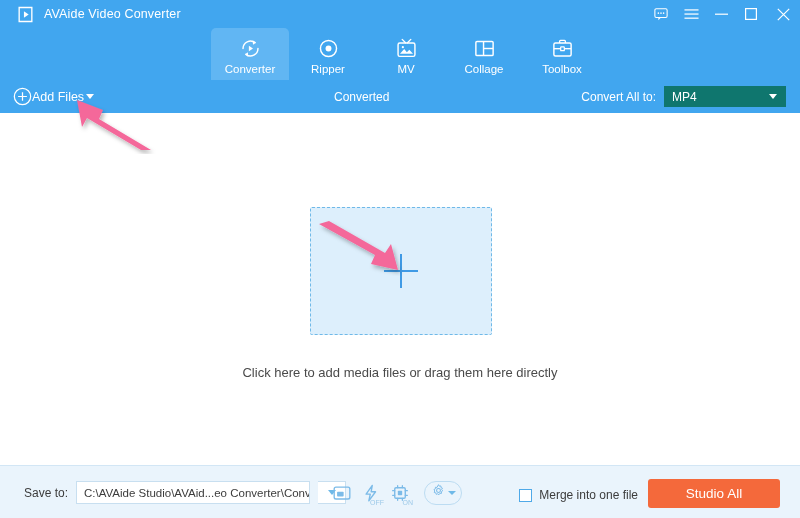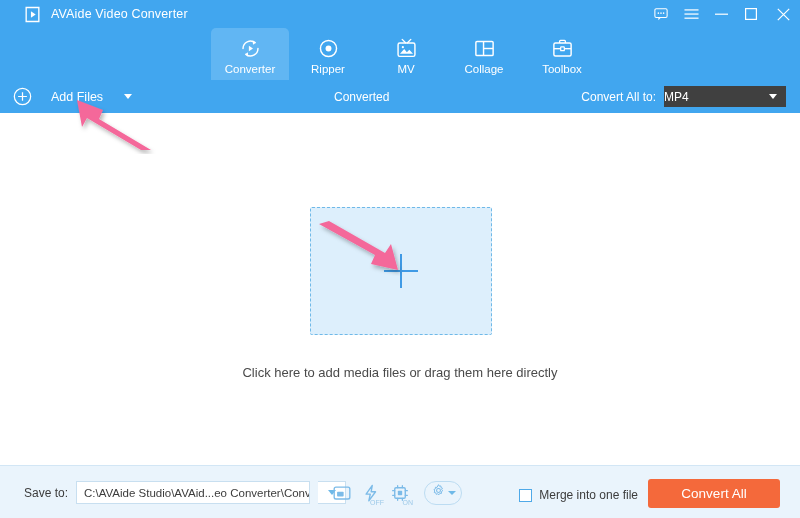--- a/index.html
+++ b/index.html
@@ -25,21 +25,21 @@
     position: absolute;
     top: 0; left: 0;
     width: 800px; height: 28px;
     background: #41a6ef;
     display: flex;
     align-items: center;
   }
   .brand {
     display: flex;
     align-items: center;
-    padding-left: 23px;
+    padding-left: 16px;
     gap: 9px;
   }
   .brand-logo {
     width: 19px; height: 19px;
     display: block;
   }
   .brand-title {
     color: #ffffff;
     font-size: 12.5px;
     letter-spacing: 0.15px;
@@ -103,21 +103,21 @@
     top: 80px; left: 0;
     width: 800px; height: 33px;
     background: #41a6ef;
   }
   .add-files {
     position: absolute;
     left: 13px; top: 0;
     height: 33px;
     display: flex;
     align-items: center;
-    gap: 19px;
+    gap: 0;
   }
   .add-files-ico svg { display: block; }
   .add-files-lbl {
     color: #ffffff;
     font-size: 12.5px;
     white-space: nowrap;
   }
   .caret-wh {
     width: 0; height: 0;
     border-left: 4.5px solid transparent;
@@ -155,24 +155,24 @@
     gap: 8px;
     justify-content: space-between;
   }
   .cat-label {
     color: #ffffff;
     font-size: 12px;
     white-space: nowrap;
   }
   .cat-select {
     width: 122px; height: 21px;
-    background: #404040;
-    display: flex;
-    align-items: center;
-    padding: 0 0;
+    background: #0f766e;
+    display: flex;
+    align-items: center;
+    padding: 0 8px;
     position: relative;
   }
   .cat-value {
     color: #ffffff;
     font-size: 12px;
   }
   .cat-select .caret-wh {
     position: absolute;
     right: 9px;
     margin-left: 0;
@@ -557,21 +557,21 @@
         <span class="caret-sm"></span>
       </div>
 
     </div>
 
     <div class="merge-wrap">
       <span class="checkbox"></span>
       <span class="merge-lbl">Merge into one file</span>
     </div>
 
-    <div class="convert-all-btn">Convert All</div>
+    <div class="convert-all-btn">Studio All</div>
 
   </div>
 
   <svg class="anno" id="arrow-addfiles" width="105" height="62" viewBox="0 0 105 62">
     <defs>
       <filter id="sh1" x="-40%" y="-40%" width="200%" height="200%">
         <feDropShadow dx="2" dy="3" stdDeviation="2" flood-color="#000000" flood-opacity="0.28"></feDropShadow>
       </filter>
     </defs>
     <g filter="url(#sh1)">

